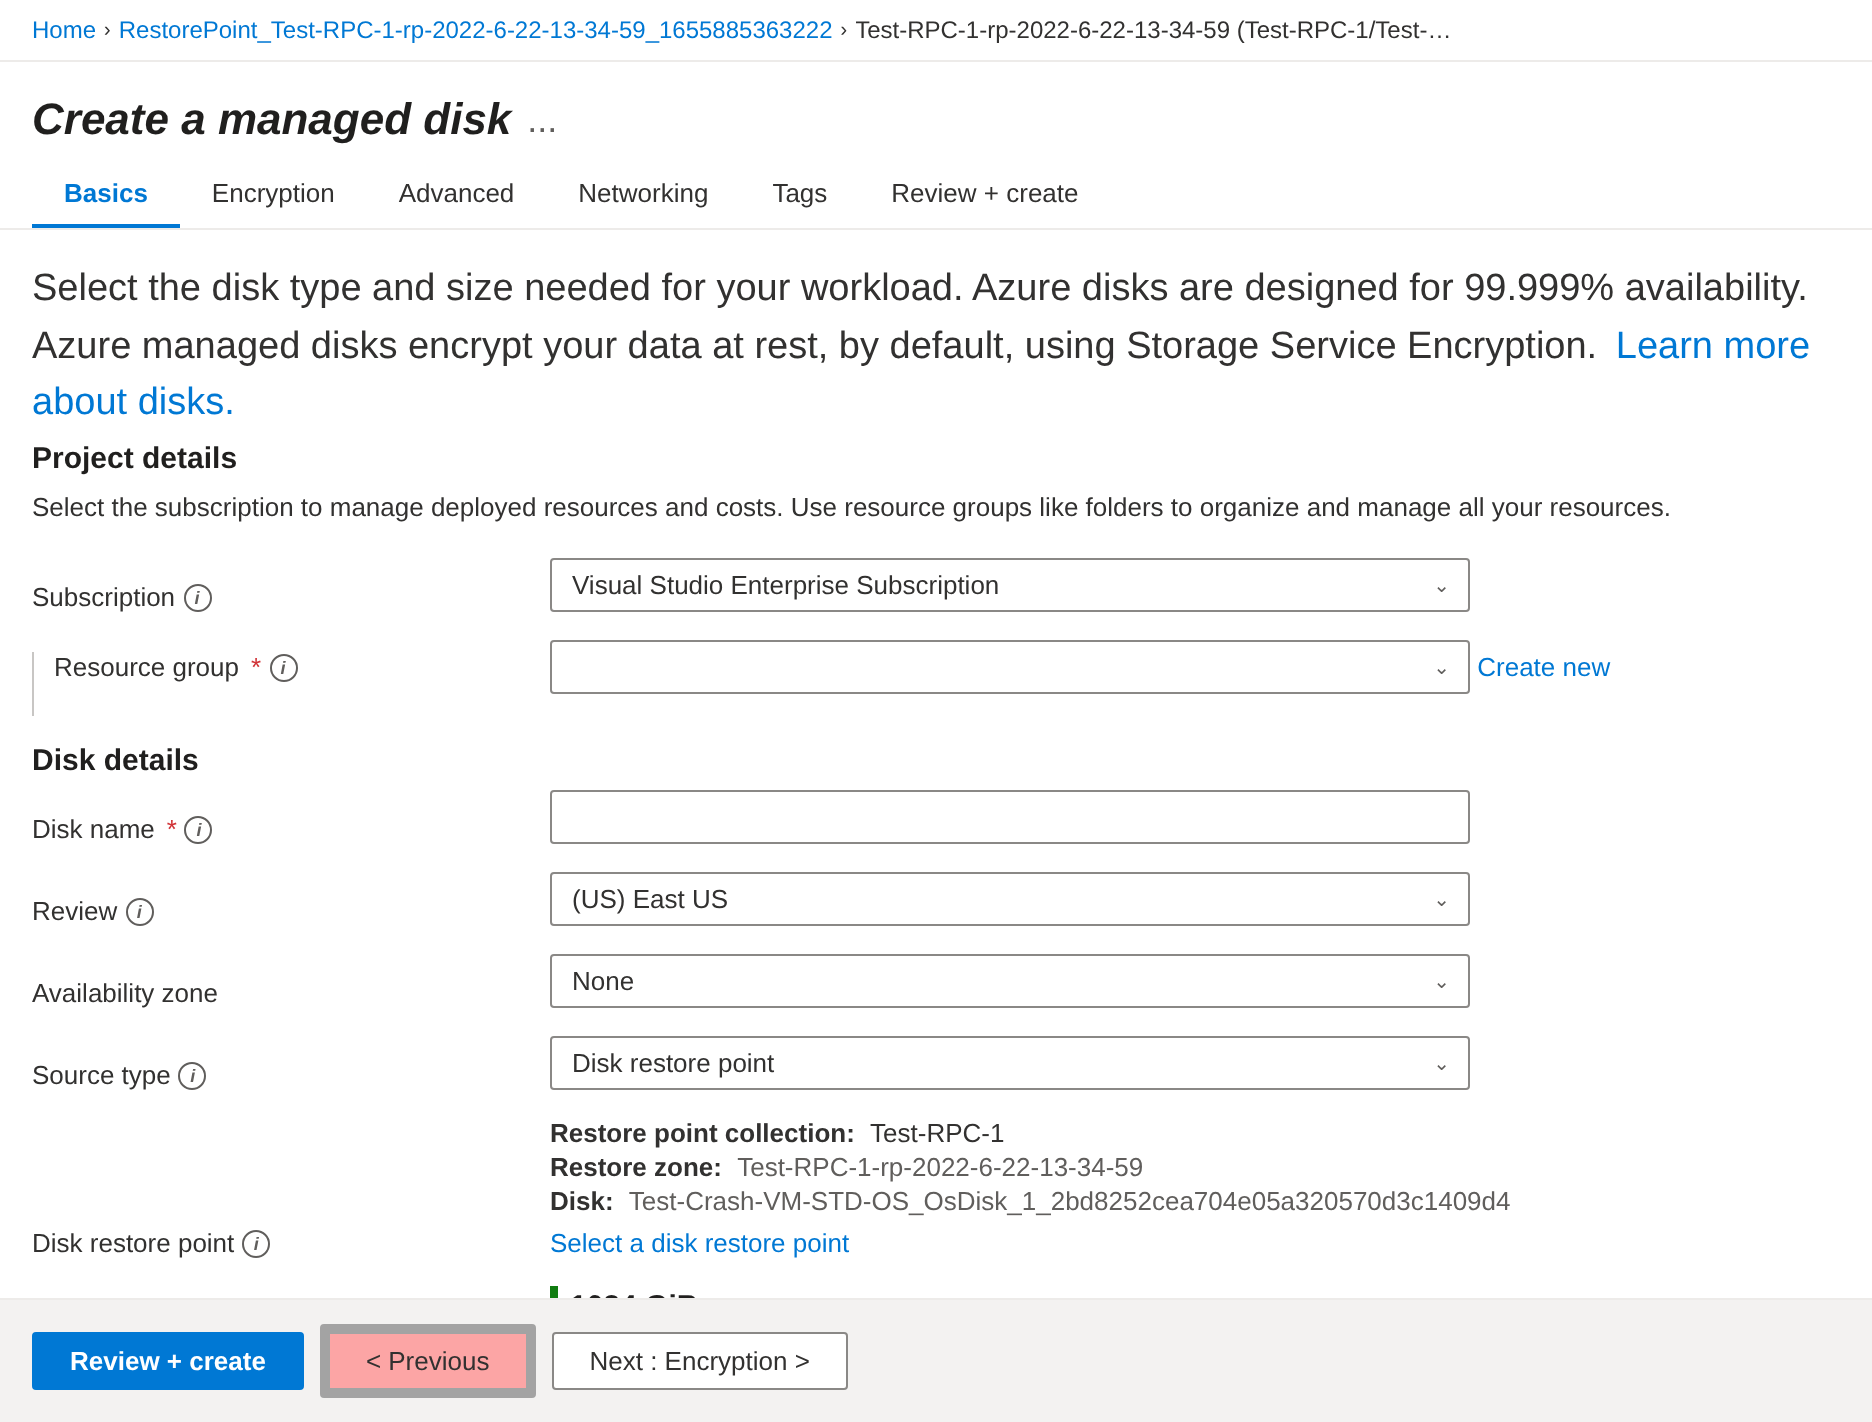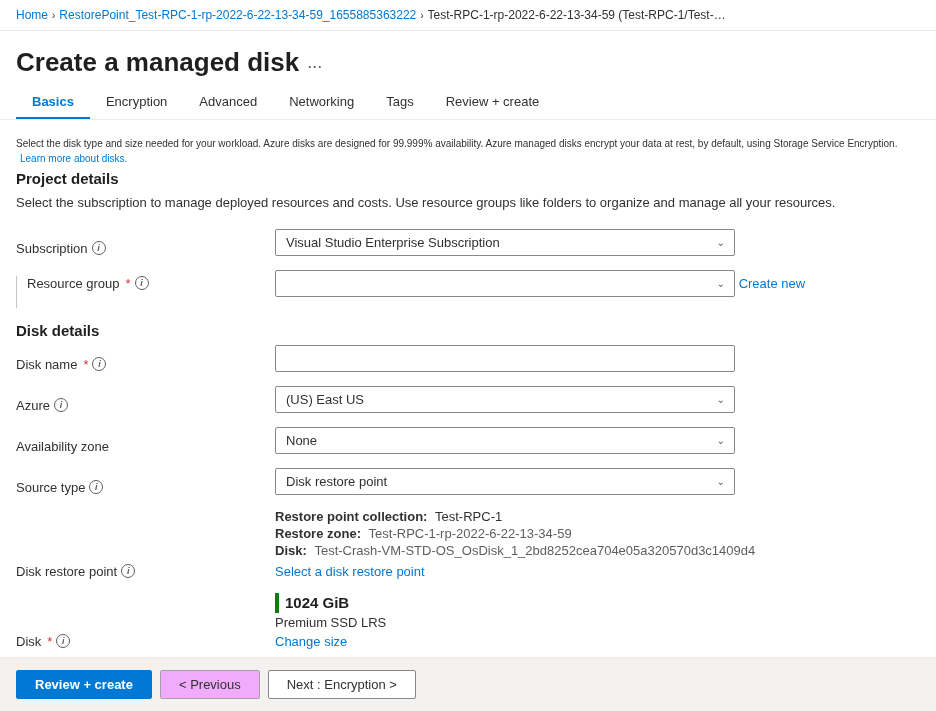--- a/index.html
+++ b/index.html
@@ -12,21 +12,21 @@
     }
     .breadcrumb span { color: #323130; }
     .breadcrumb a { color: #0078d4; text-decoration: none; }
     .breadcrumb-sep { color: #605e5c; font-size: 10px; }
 
     .page-title-row {
       display: flex; align-items: center; gap: 8px;
       padding: 16px 16px 8px 16px;
     }
     .page-title {
-      font-size: 26px; font-weight: 600; color: #201f1e;
+      font-size: 22px; font-weight: 600; color: #201f1e; font-style: italic;
     }
     .page-title-ellipsis {
       font-size: 18px; color: #605e5c; cursor: pointer;
     }
 
     .tabs {
       display: flex; gap: 0;
       padding: 0 16px;
       border-bottom: 1px solid #edebe9;
       margin-bottom: 16px;
@@ -36,21 +36,21 @@
       color: #323130; border-bottom: 2px solid transparent;
       text-decoration: none;
     }
     .tab.active {
       border-bottom: 2px solid #0078d4; color: #0078d4; font-weight: 600;
     }
 
     .content { padding: 0 16px 16px 16px; }
 
     .description {
-      font-size: 10px; color: #323130; margin-bottom: 4px; line-height: 1.5;
+      font-size: 19px; color: #323130; margin-bottom: 4px; line-height: 1.5;
     }
     .description a { color: #0078d4; text-decoration: none; }
 
     .section-title {
       font-size: 15px; font-weight: 600; color: #201f1e;
       margin: 4px 0 6px 0;
     }
 
     .section-desc {
       font-size: 13px; color: #323130; margin-bottom: 16px; line-height: 1.5;
@@ -125,21 +125,21 @@
       background: #f3f2f1; border-top: 1px solid #edebe9;
       padding: 12px 16px;
       display: flex; align-items: center; gap: 8px;
     }
     .btn-primary {
       background: #0078d4; color: #fff; border: 1px solid #0078d4;
       padding: 6px 18px; font-size: 13px; border-radius: 2px;
       cursor: pointer; font-weight: 600;
     }
     .btn-secondary {
-      background: #f0abfc; color: #323130; border: 1px solid #a3a3a3;
+      background: #fca5a5; color: #323130; border: 5px solid #a3a3a3;
       padding: 6px 18px; font-size: 13px; border-radius: 2px;
       cursor: pointer;
     }
     .btn-next {
       background: #fff; color: #323130; border: 1px solid #8a8886;
       padding: 6px 18px; font-size: 13px; border-radius: 2px;
       cursor: pointer;
     }
 
     body { padding-bottom: 60px; }
@@ -224,21 +224,21 @@
       <span class="required">*</span>
       <span class="info-icon" title="More info">i</span>
     </div>
     <div class="form-control-wrap">
       <input type="text" class="input-box disk-name-input" value="" style="max-width: 460px; width: 100%;">
     </div>
   </div>
 
   <div class="form-row">
     <div class="form-label">
-      <span>Azure</span>
+      <span>Review</span>
       <span class="info-icon" title="More info">i</span>
     </div>
     <div class="form-control-wrap">
       <div class="select-wrap">
         <select class="select-box">
           <option>(US) East US</option>
         </select>
         <span class="chevron">⌄</span>
       </div>
     </div>

